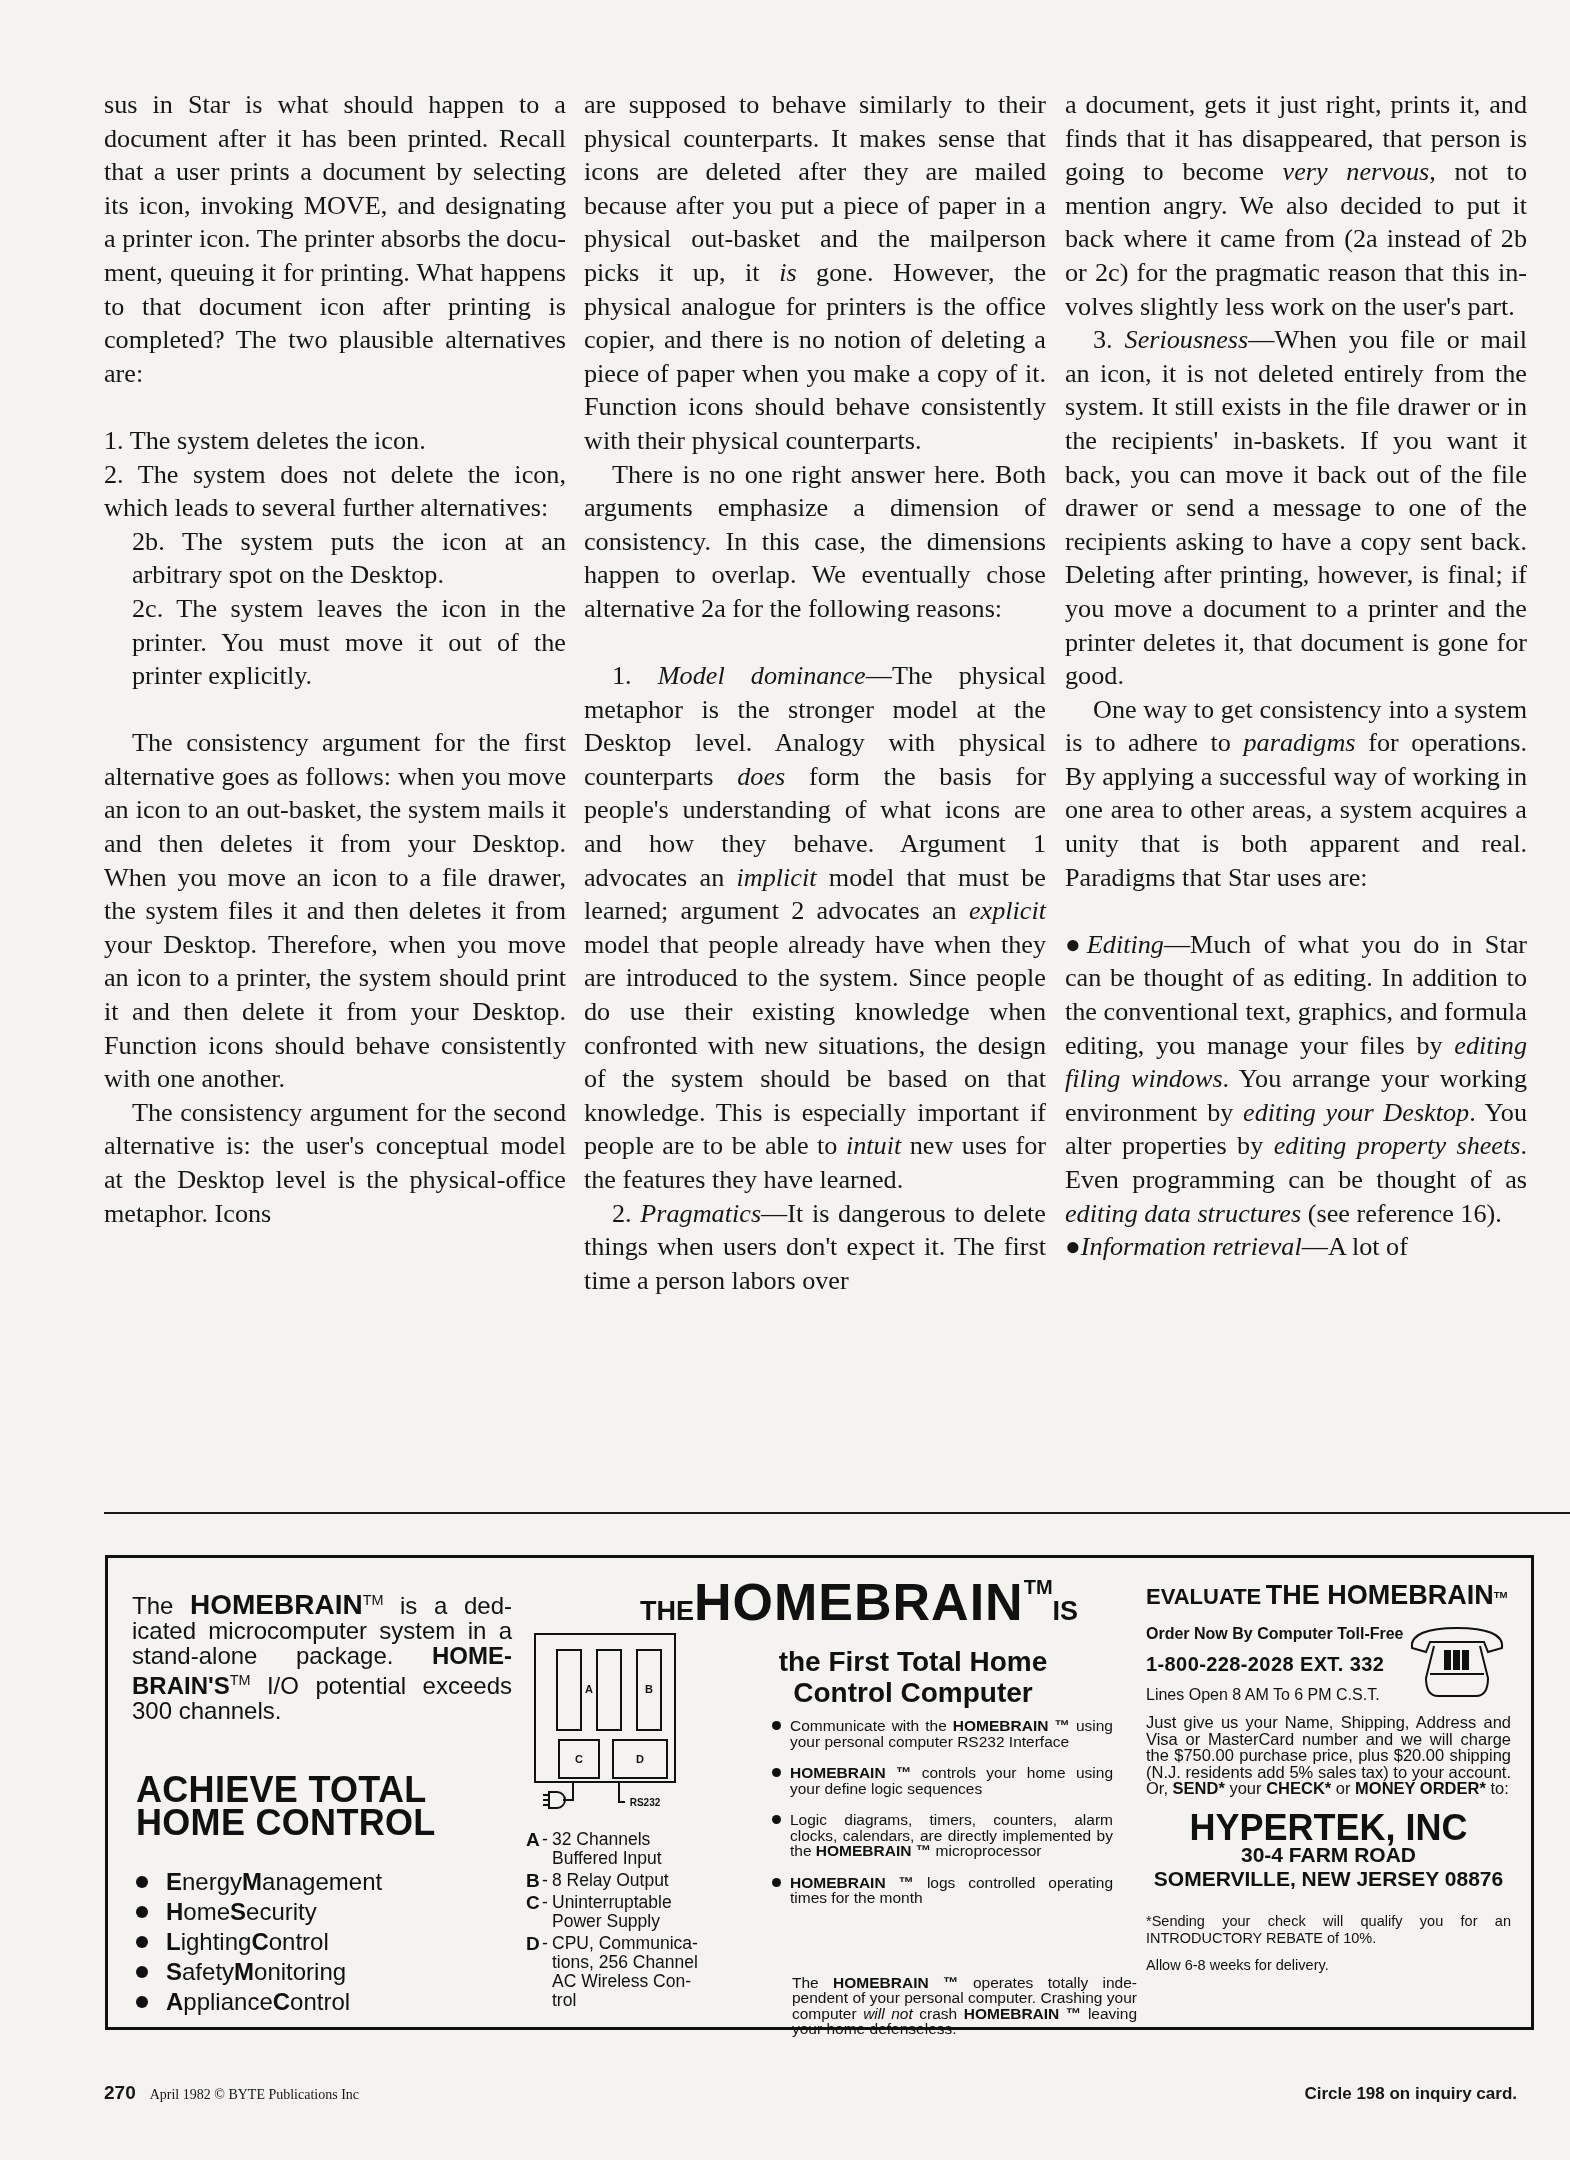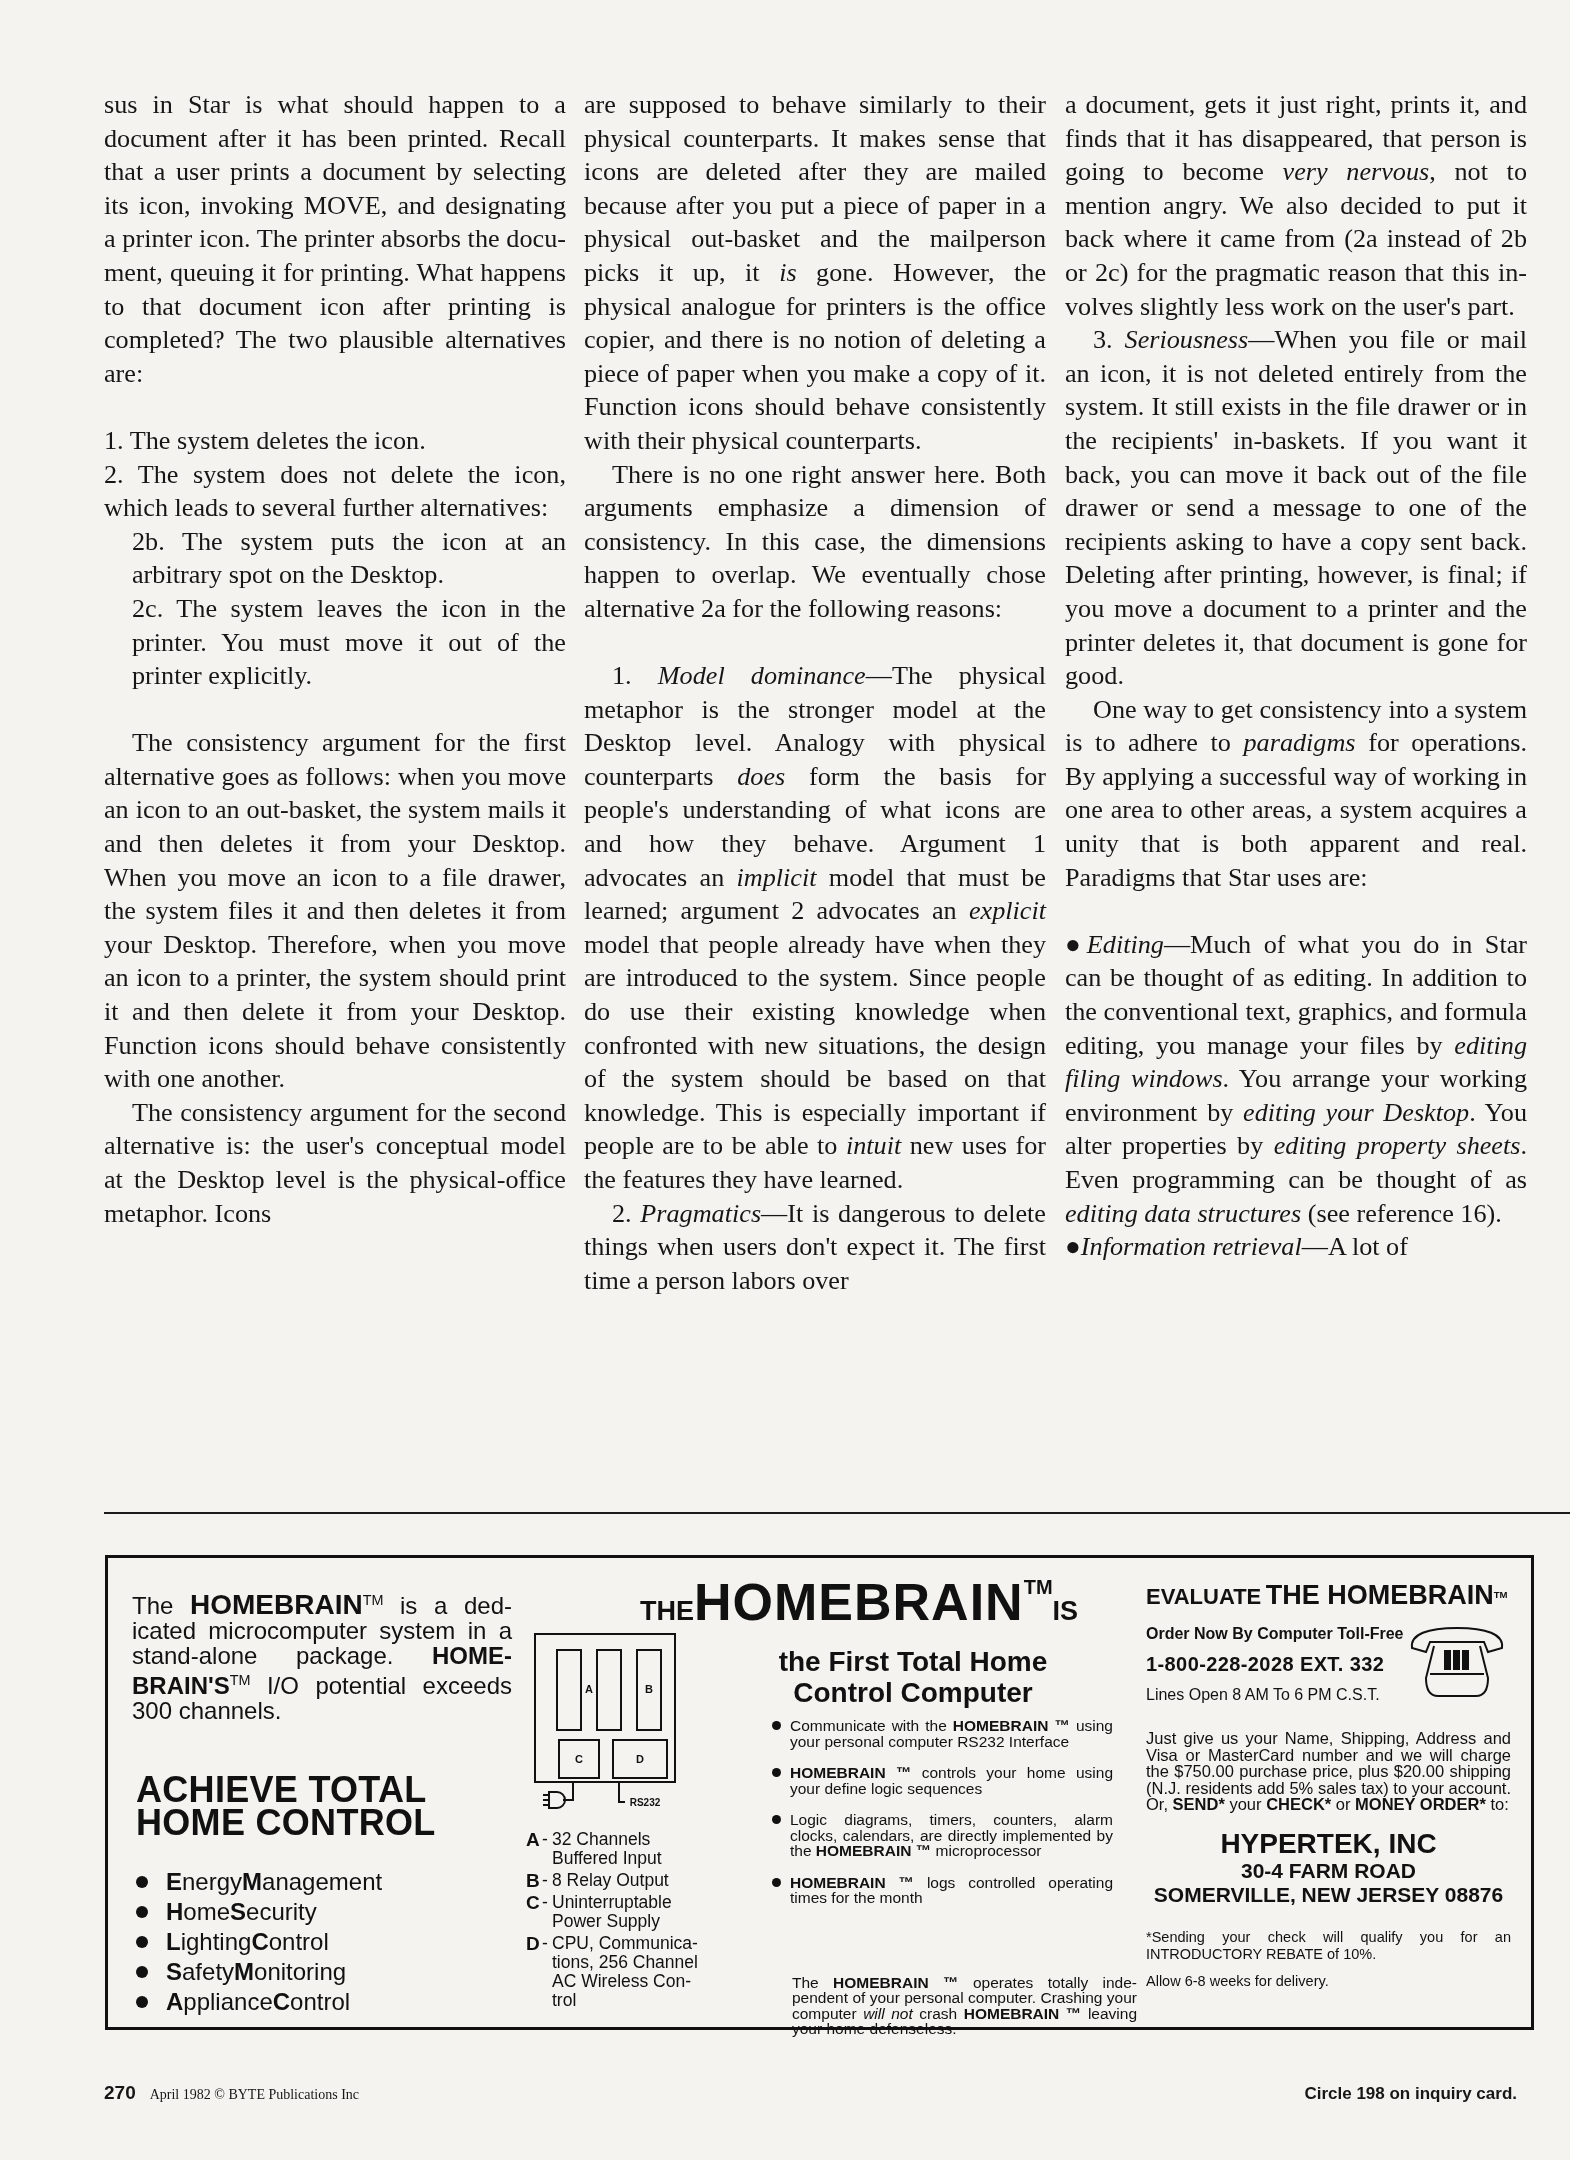--- a/index.html
+++ b/index.html
@@ -73,23 +73,23 @@
 
   
   .ad-right { position: absolute; left: 1038px; top: 22px; width: 365px; }
   .eval { font-weight: bold; white-space: nowrap; margin: 0; }
   .eval .small { font-size: 22px; text-align: center; }
   .eval .big { font-size: 27px; }
   .order { font-size: 16px; font-weight: bold; margin-top: 14px; }
   .phone-num { font-size: 20px; font-weight: bold; margin-top: 10px; letter-spacing: 0.4px; }
   .lines { font-size: 16px; margin-top: 10px; }
   .phone-icon { position: absolute; left: 262px; top: 44px; width: 98px; height: 76px; }
-  .just { font-size: 16.5px; line-height: 16.5px; text-align: justify; margin-top: 26px; }
+  .just { font-size: 16.5px; line-height: 16.5px; text-align: justify; margin-top: 10px; }
   .company { text-align: center; font-weight: bold; margin-top: 14px; }
-  .company .c1 { font-size: 28px; line-height: 30px; }
+  .company .c1 { font-size: 36px; line-height: 30px; }
   .company .c2 { font-size: 21px; line-height: 24px; }
   .note { font-size: 14.5px; line-height: 17px; margin-top: 22px; text-align: justify; }
   .allow { font-size: 14.5px; margin-top: 10px; }
 
   .footer-left {
     position: absolute; left: 104px; top: 2082px;
     font-family: "Liberation Serif", serif; white-space: nowrap;
   }
   .footer-left .pg { font-family: "Liberation Sans", sans-serif; font-weight: bold; font-size: 19px; margin-right: 14px; }
   .footer-left .cr { font-size: 14px; }

